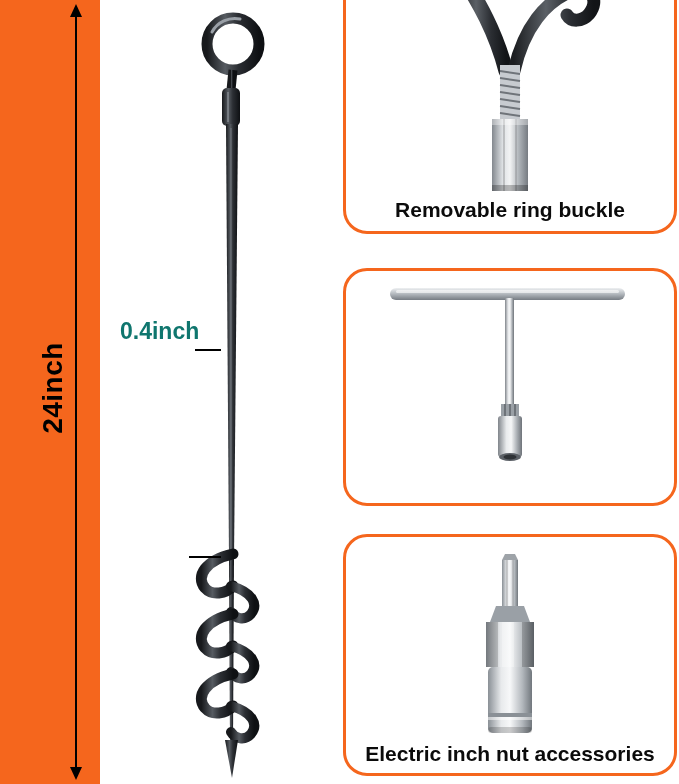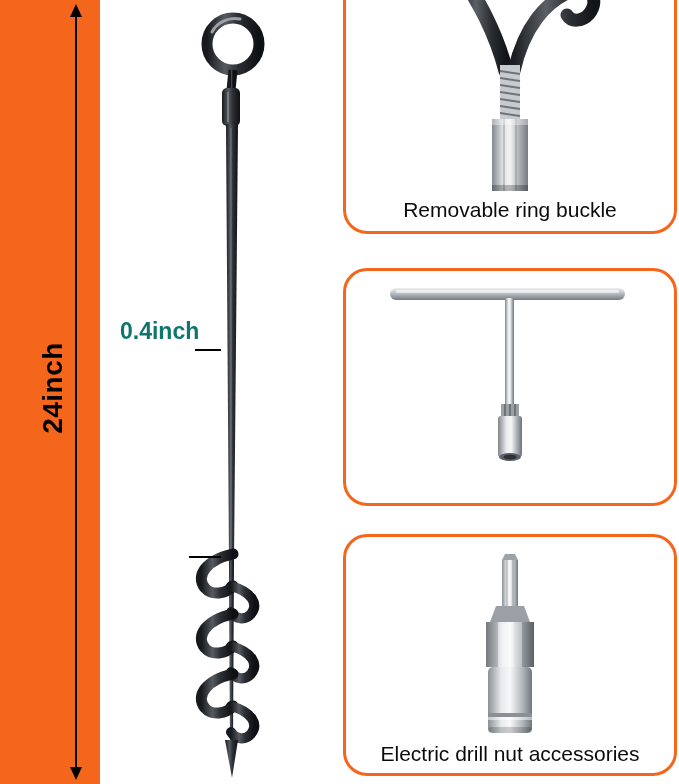--- a/index.html
+++ b/index.html
@@ -30,21 +30,21 @@
   .panel {
     position:absolute; left:343px; width:334px;
     background:#ffffff; border:3px solid #F5661D; border-radius:24px;
   }
   .panel-1 { top:-26px; height:260px; }
   .panel-2 { top:268px; height:238px; }
   .panel-3 { top:534px; height:242px; }
   .panel-art { position:absolute; left:0; top:0; }
   .panel-label {
     position:absolute; left:0; right:0; bottom:7px;
-    text-align:center; font-size:21px; font-weight:normal; color:#0b0b0b;margin-top:36px;
+    text-align:center; font-size:21px; font-weight:bold; color:#0b0b0b;margin-top:36px;
   }
   .panel-1 .panel-label { bottom:9px; }
 </style>
 </head>
 <body>
 
 <div class="canvas">
 
   <div class="orange-panel">
     <svg width="100" height="784" aria-hidden="true">
@@ -194,16 +194,16 @@
       <rect x="140" y="85" width="48" height="45" fill="url(#p3c)"></rect>
       <rect x="140" y="85" width="12" height="45" fill="#000" opacity="0.16"></rect>
       <rect x="176" y="85" width="12" height="45" fill="#000" opacity="0.2"></rect>
       <rect x="156" y="85" width="12" height="45" fill="#fff" opacity="0.3"></rect>
 
       <rect x="142" y="130" width="44" height="66" rx="5" fill="url(#p3c)"></rect>
       <rect x="142" y="176" width="44" height="4" fill="#8a9096"></rect>
       <rect x="142" y="180" width="44" height="3" fill="#ffffff" opacity="0.5"></rect>
       <rect x="142" y="190" width="44" height="6" rx="3" fill="#000" opacity="0.18"></rect>
     </svg>
-    <div class="panel-label">Electric drill nut accessories</div>
+    <div class="panel-label">Electric inch nut accessories</div>
   </div>
 
 </div>
 
 </body></html>

